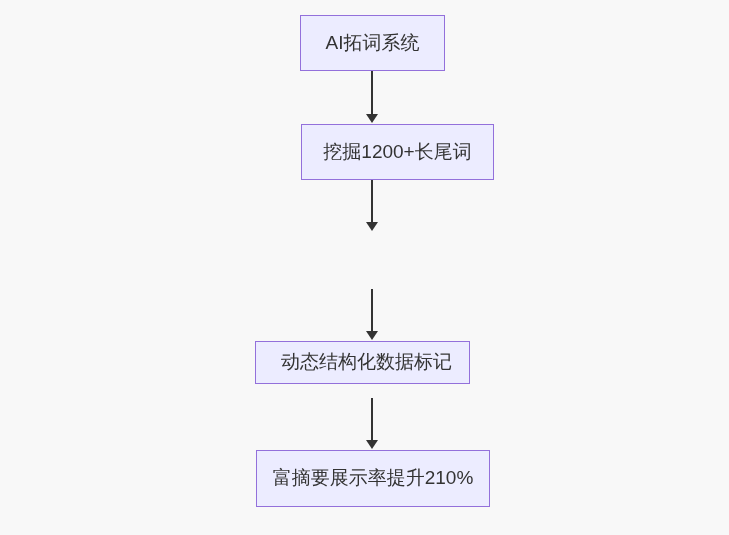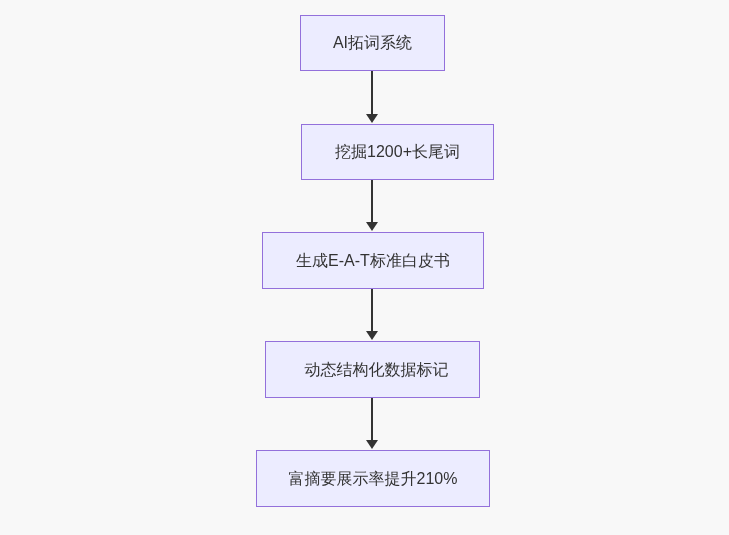--- a/index.html
+++ b/index.html
@@ -17,21 +17,21 @@
     position: relative;
     width: 729px;
     height: 535px;
   }
   .node {
     position: absolute;
     box-sizing: border-box;
     background: var(--node-fill, #ECECFF);
     border: 1px solid var(--node-border, #9370DB);
     color: var(--text-color, #333333);
-    font-size: 16px;
+    font-size: 19px;
     display: flex;
     align-items: center;
     justify-content: center;
     text-align: center;
     white-space: nowrap;
   }
   .node span {
     display: block;
     line-height: 1.2;
   }
@@ -52,21 +52,21 @@
     height: 0;
     border-left: 6px solid transparent;
     border-right: 6px solid transparent;
     border-top: 9px solid var(--edge-color, #333333);
   }
 
   
   #node-0 { left: 300px; top: 15px;  width: 145px; height: 56px; }
   #node-1 { left: 276px; top: 124px; width: 193px; height: 56px; margin-left: 25px; }
   #node-2 { left: 262px; top: 232px; width: 222px; height: 57px; }
-  #node-3 { left: 265px; top: 341px; width: 215px; height: 57px; padding-left: 8px; }
+  #node-3 { left: 255px; top: 341px; width: 215px; height: 43px; padding-left: 8px; }
   #node-4 { left: 256px; top: 450px; width: 234px; height: 57px; }
 
   
   #edge-0 { left: 366px; top: 71px;  height: 52px; }
   #edge-1 { left: 366px; top: 180px; height: 51px; }
   #edge-2 { left: 366px; top: 289px; height: 51px; }
   #edge-3 { left: 366px; top: 398px; height: 51px; }
 </style>
 </head>
 <body>
@@ -84,23 +84,20 @@
 
   <div class="node" id="node-1">
     <span>挖掘1200+长尾词</span>
   </div>
 
   <div class="arrow" id="edge-1">
     <div class="line"></div>
     <div class="head"></div>
   </div>
 
-  <div class="node" id="node-2">
-    <span>生成E-A-T标准白皮书</span>
-  </div>
 
   <div class="arrow" id="edge-2">
     <div class="line"></div>
     <div class="head"></div>
   </div>
 
   <div class="node" id="node-3">
     <span>动态结构化数据标记</span>
   </div>
 

